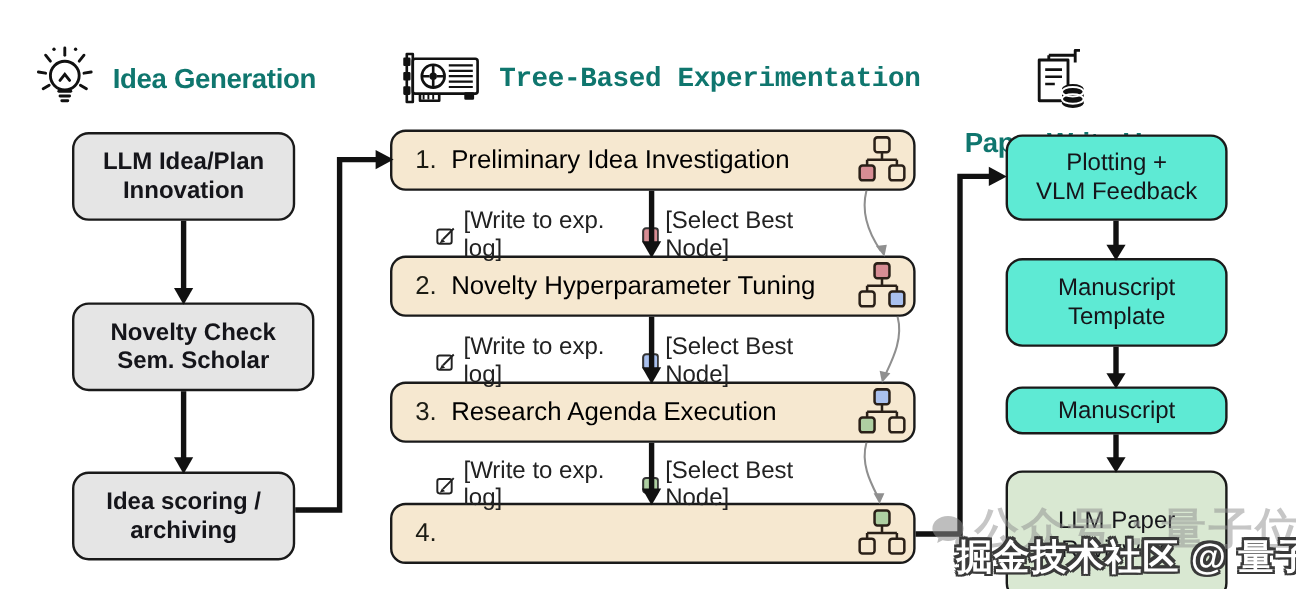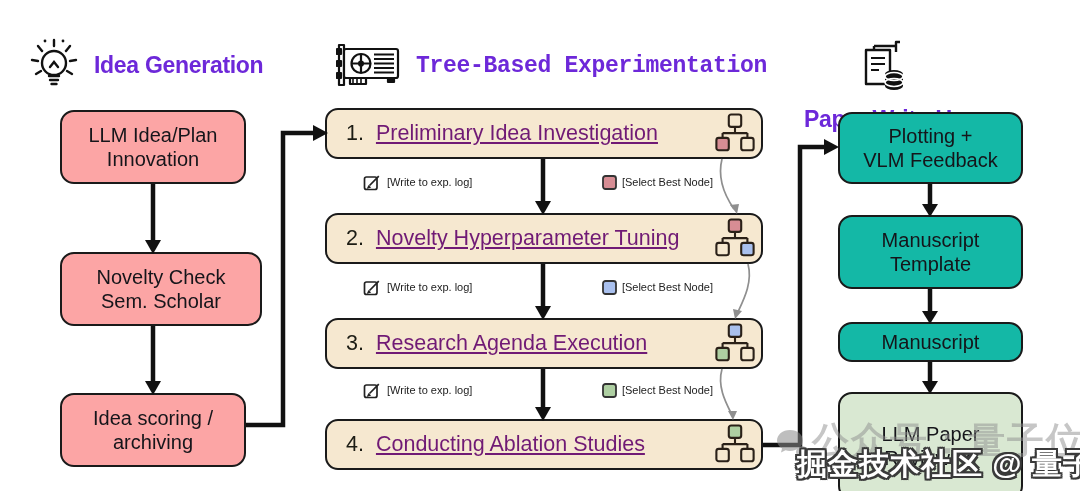--- a/index.html
+++ b/index.html
@@ -1,35 +1,35 @@
 <!DOCTYPE html>
 <html><head>
 <meta charset="utf-8">
 <style>
   html,body{margin:0;padding:0;background:#fff;}
   #canvas{
     position:relative;width:1080px;height:491px;background:#ffffff;
     font-family:"Liberation Sans", sans-serif;color:#1a1a1a;overflow:hidden;
   }
   .hdr{position:absolute;display:flex;align-items:center;gap:12px;}
-  .hdr-title{font-size:23px;font-weight:bold;color:#6d28d9;letter-spacing:-0.3px;white-space:nowrap;}
+  .hdr-title{font-size:23px;font-weight:bold;color:#0f766e;letter-spacing:-0.3px;white-space:nowrap;}
   .box{
     position:absolute;box-sizing:border-box;border:2.5px solid #1a1a1a;border-radius:14px;
     display:flex;align-items:center;justify-content:center;text-align:center;
   }
-  .box-blue{background:#fca5a5;}
+  .box-blue{background:#e5e5e5;font-weight:bold;}
   .box-tan{background:#f6e8d0;border-radius:13px;}
-  .box-gray{background:#14b8a6;}
+  .box-gray{background:#5eead4;}
   .box-green{background:#d9e8d2;}
   .box-label{font-size:20px;line-height:1.22;white-space:pre-line;color:#15151a;}
   .step-row{display:flex;align-items:center;width:100%;padding:0 52px 0 19px;box-sizing:border-box;}
   .step-num{font-size:21.5px;color:#1c1c14;flex:0 0 auto;}
-  .step-label{font-size:21.5px;color:#701a75;margin-left:12px;white-space:nowrap;text-decoration:underline;}
+  .step-label{font-size:21.5px;color:#000000;margin-left:12px;white-space:nowrap;}
   .tree-icon{position:absolute;right:5px;top:2px;}
-  .between-row{position:absolute;display:flex;align-items:center;font-size:11px;color:#222;}
+  .between-row{position:absolute;display:flex;align-items:center;font-size:20px;color:#222;}
   .wlog{display:flex;align-items:center;gap:6px;}
   .selnode{display:flex;align-items:center;gap:5px;}
   .svg-overlay{position:absolute;left:0;top:0;pointer-events:none;}
   .wm-faint{
     position:absolute;left:812px;top:416px;font-size:37px;font-weight:bold;
     color:#8f8f8f;opacity:0.5;white-space:nowrap;letter-spacing:2px;
   }
   .wm-bubble{position:absolute;left:776px;top:428px;opacity:0.55;}
   .wm-overlay{
     position:absolute;left:797px;top:444px;font-size:30px;font-weight:bold;color:#ffffff;
@@ -161,21 +161,20 @@
         <rect x="15.5" y="1.5" width="13" height="13" rx="2.5" fill="#a9c0ee"></rect>
         <rect x="2.5" y="26" width="13" height="13" rx="2.5" fill="#aecfa2"></rect>
         <rect x="28.5" y="26" width="13" height="13" rx="2.5" fill="#f6e8d0"></rect>
       </g>
     </svg>
   </div>
 
   <div class="box box-tan" style="left:325px;top:419px;width:438px;height:51px;">
     <div class="step-row">
       <span class="step-num">4.</span>
-      <span class="step-label">Conducting Ablation Studies</span>
     </div>
     <svg class="tree-icon" width="42" height="46" viewBox="0 0 44 46">
       <g stroke="#2a2018" stroke-width="2.2" fill="none">
         <path d="M22 14.5 V21 M9 21 H35 M9 21 V26 M35 21 V26"></path>
         <rect x="15.5" y="1.5" width="13" height="13" rx="2.5" fill="#aecfa2"></rect>
         <rect x="2.5" y="26" width="13" height="13" rx="2.5" fill="#f6e8d0"></rect>
         <rect x="28.5" y="26" width="13" height="13" rx="2.5" fill="#f6e8d0"></rect>
       </g>
     </svg>
   </div>

